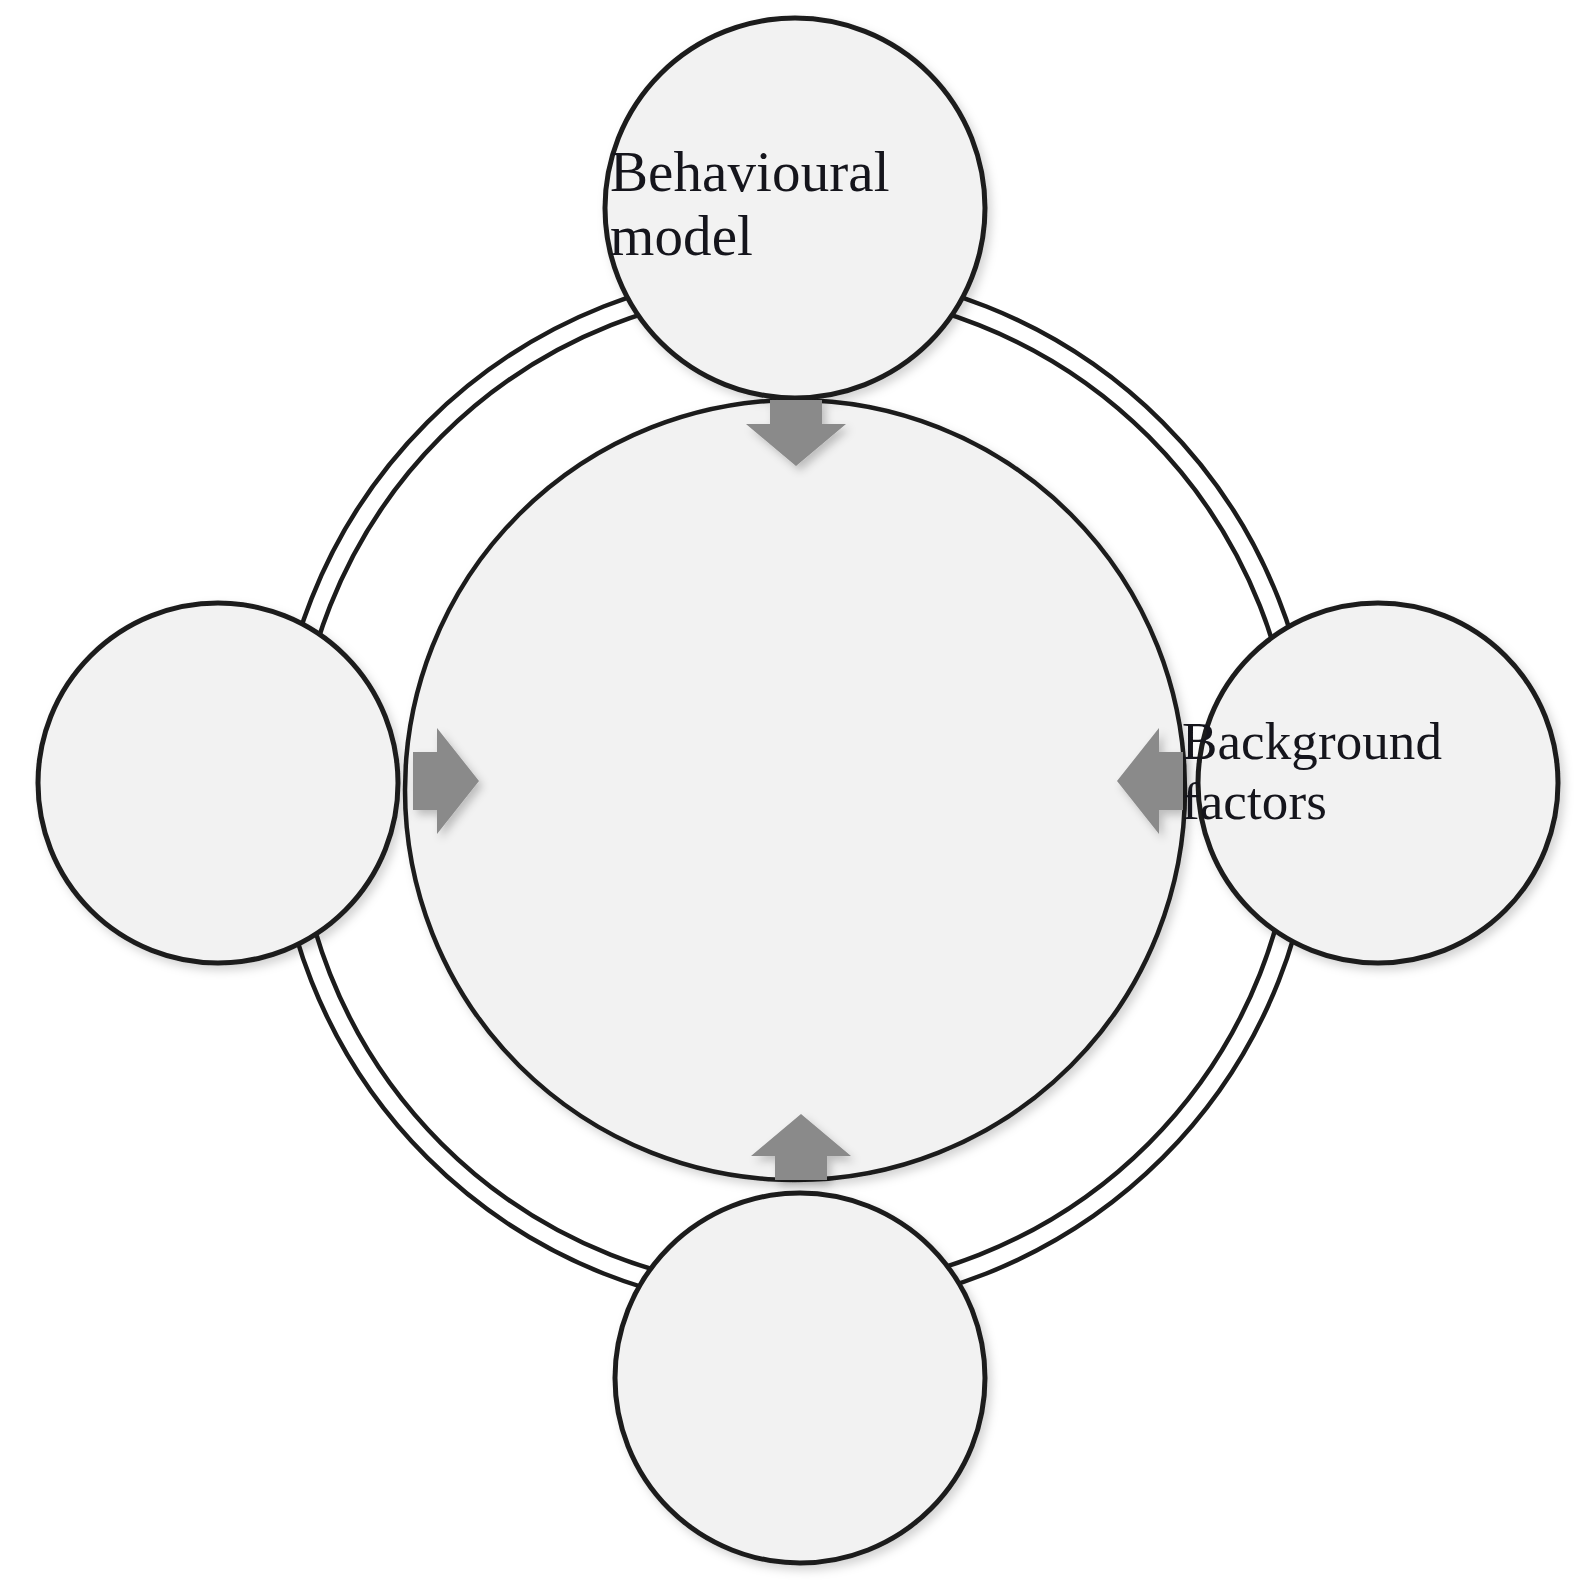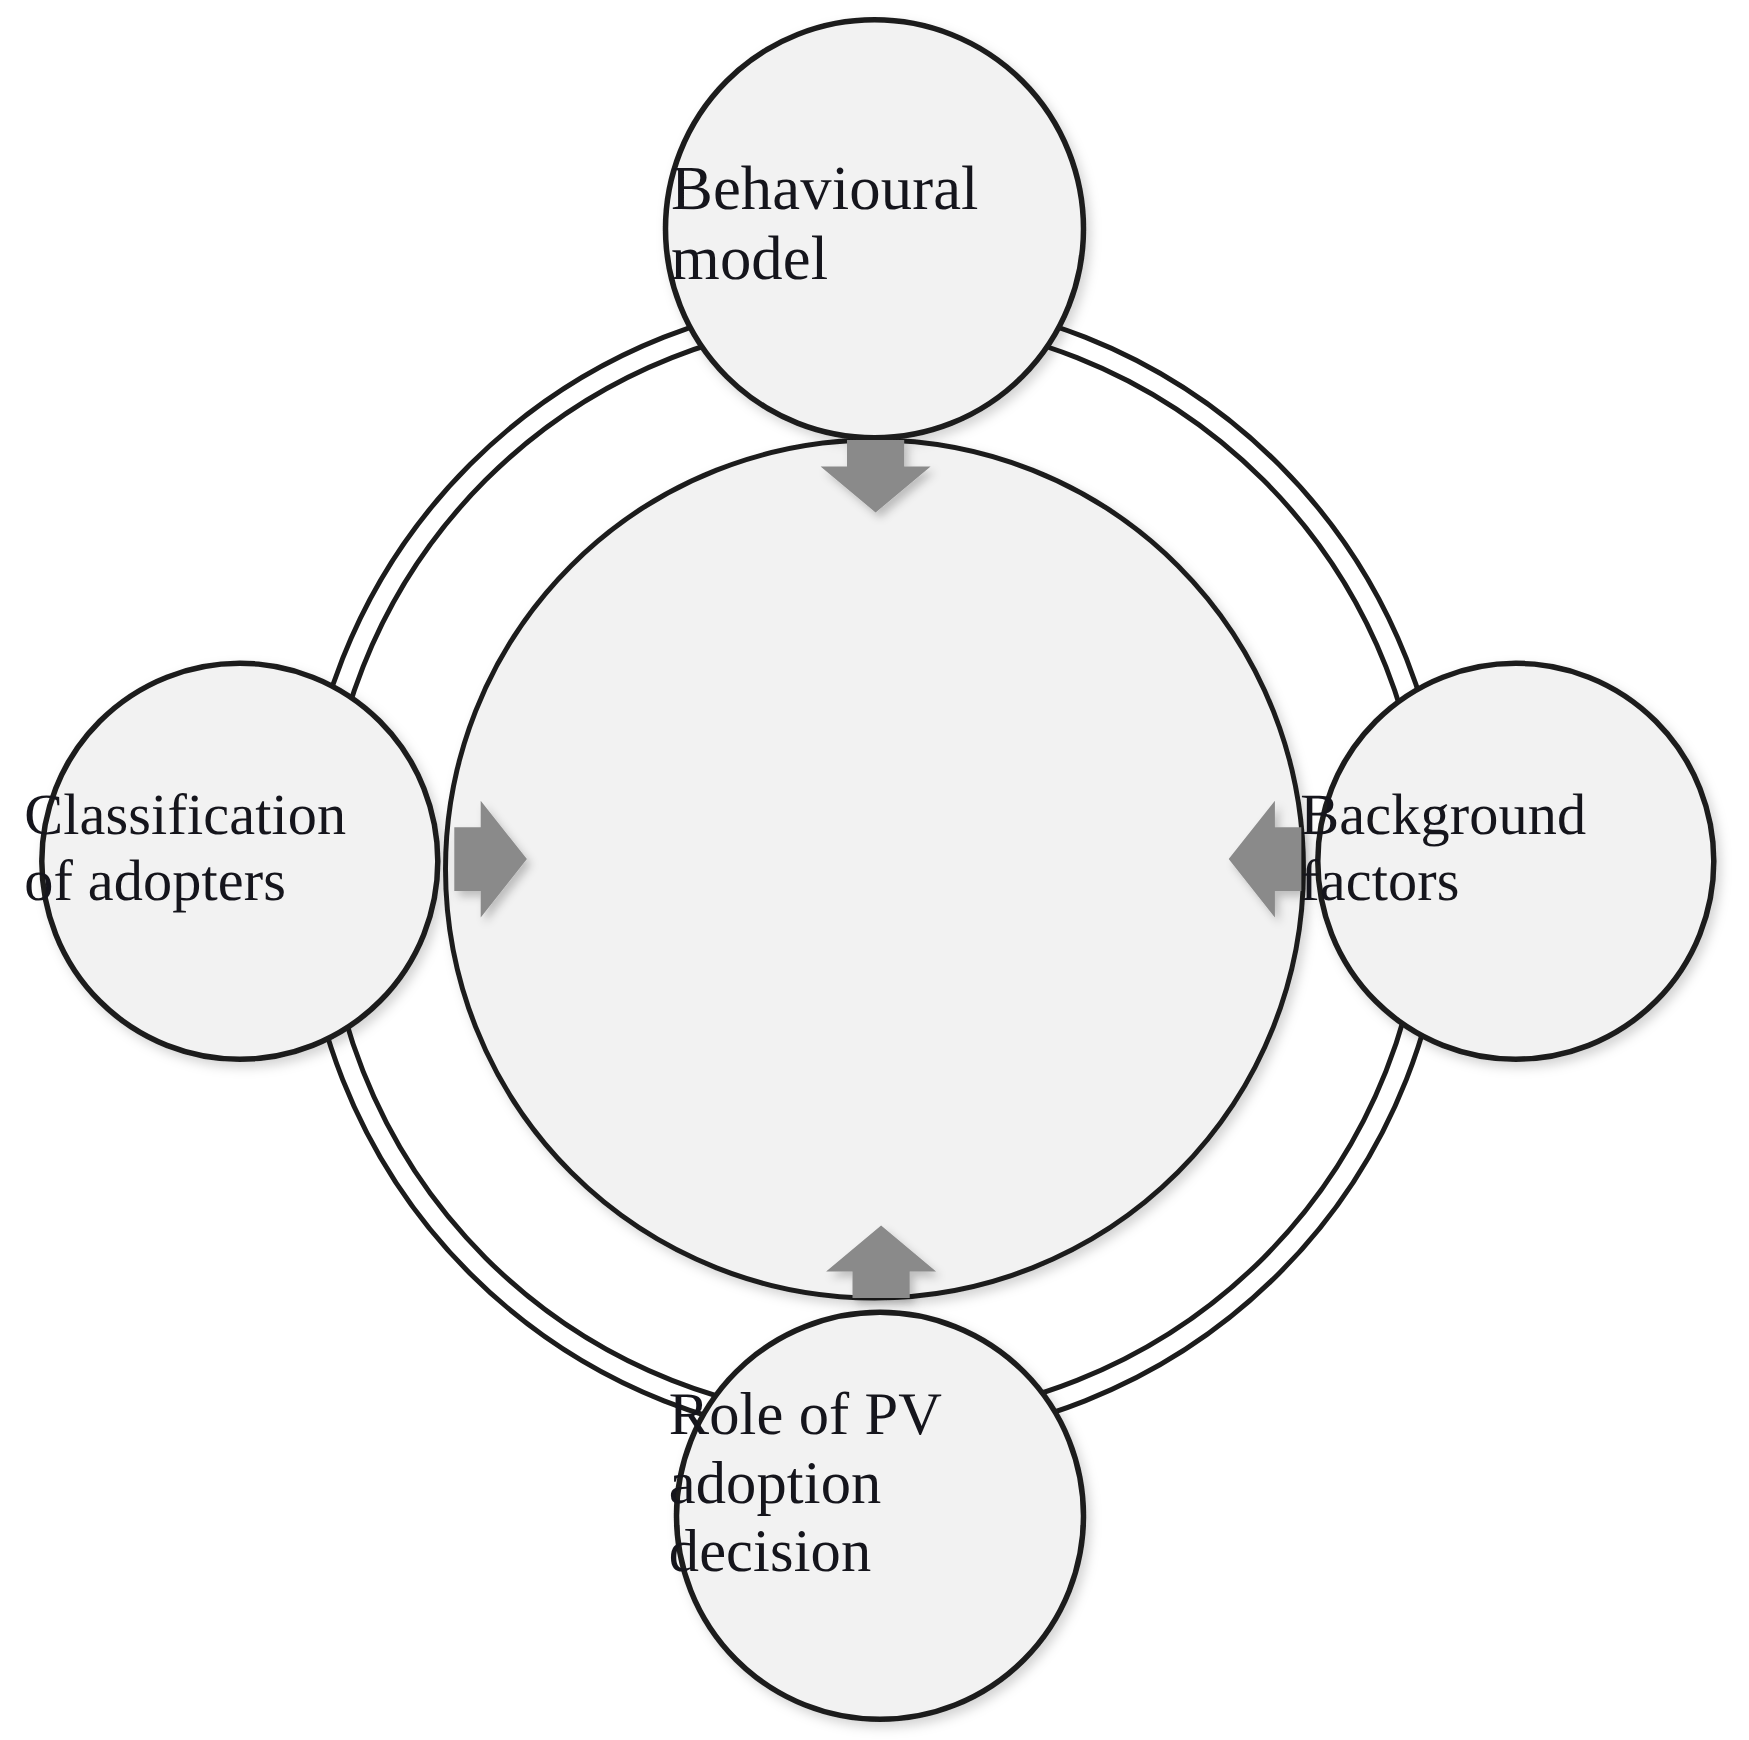--- a/index.html
+++ b/index.html
@@ -99,24 +99,19 @@
     <polygon points="413,752 437,752 437,728 479,781 437,834 437,810 413,810" fill="#8a8a8a" filter="url(#arrowshadow)"></polygon>
 
     <polygon points="1183,752 1159,752 1159,728 1117,781 1159,834 1159,810 1183,810" fill="#8a8a8a" filter="url(#arrowshadow)"></polygon>
 
     <polygon points="775,1180 827,1180 827,1156 851,1156 801,1114 751,1156 775,1156" fill="#8a8a8a" filter="url(#arrowshadow)"></polygon>
   </svg>
 
   <div class="node-label" id="label-top">Behavioural
 model</div>
 
-  <div class="node-label" id="label-left">Classification
-of adopters</div>
 
   <div class="node-label" id="label-right">Background
 factors</div>
 
-  <div class="node-label" id="label-bottom">Role of PV
-adoption
-decision</div>
 
 
 </div>
 
 </body></html>

